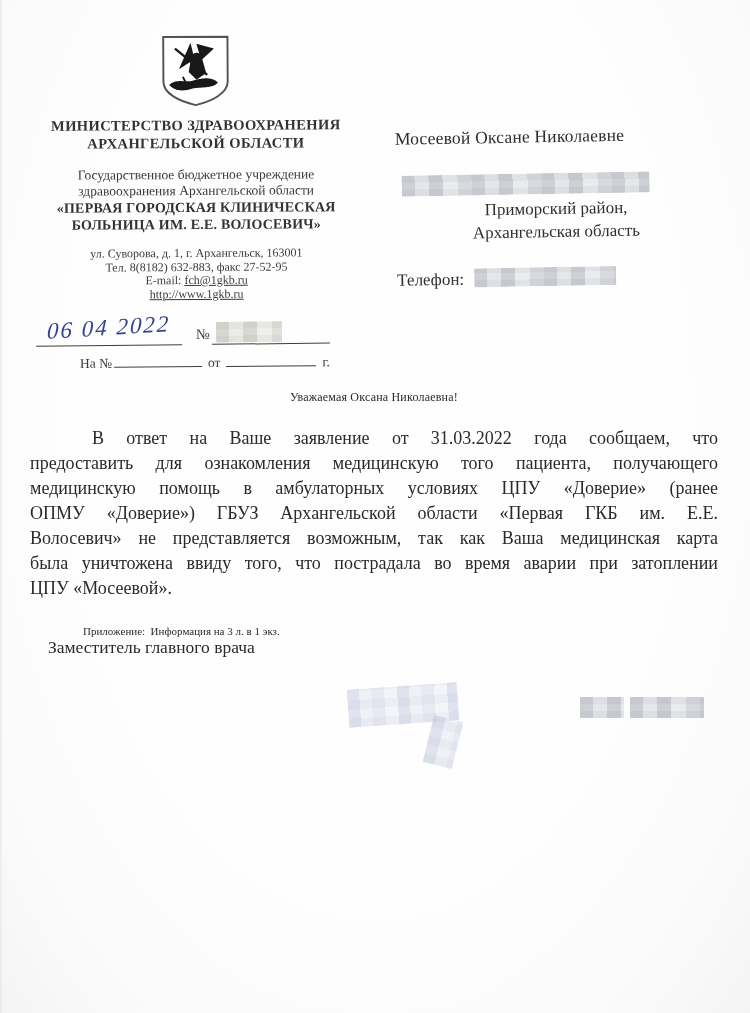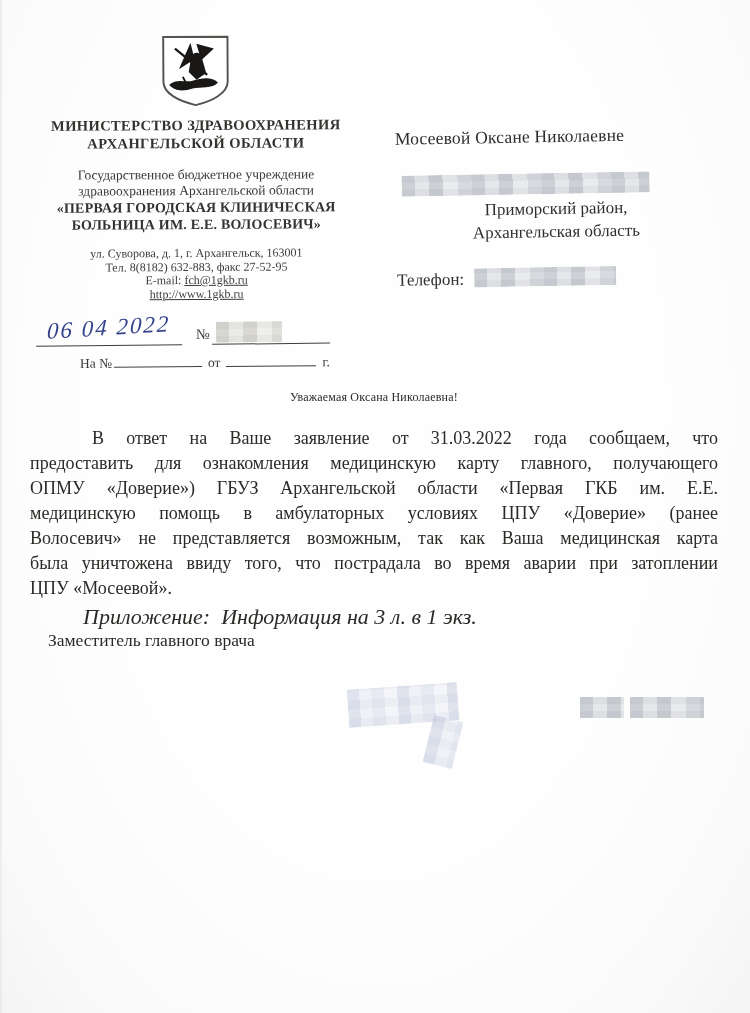--- a/index.html
+++ b/index.html
@@ -106,21 +106,21 @@
   .sig-tail { left:428px; top:718px; width:30px; height:48px; transform:rotate(14deg); }
   .redact-name-1 { position:absolute; left:580px; top:697px; width:44px; height:21px; }
   .redact-name-2 { position:absolute; left:630px; top:697px; width:74px; height:21px; }
 
   
   .body-block { position:absolute; left:30px; top:390px; width:688px; font-size:18px; color:#2b2a27; }
   .salutation { text-align:center; font-size:12px; margin-bottom:21px; letter-spacing:.2px; }
   .jline { text-align:justify; text-align-last:justify; line-height:25px; }
   .jlast { text-align:left;  text-align-last:left;  line-height:25px; }
   .indent { padding-left:62px; }
-  .attachment { margin-top:3px; padding-left:53px; white-space:pre-wrap; font-size:22px;font-style:italic; }
+  .attachment { margin-top:24px; padding-left:53px; white-space:pre-wrap; font-size:11px; }
   .signer-row { padding-left:18px; font-size:17.5px; }
 </style>
 </head>
 <body>
 
 <div class="page">
 
   <div class="letterhead">
     <svg class="coat" width="78" height="74" viewBox="0 0 80 76">
       <path d="M7 3 H73 V49 C73 61 57 69 40 73 C23 69 7 61 7 49 Z" fill="#ffffff" stroke="#55544f" stroke-width="2"></path>
@@ -167,23 +167,23 @@
     </div>
     <div class="phone-row">
       <span>Телефон:</span><span class="redact redact-phone"></span>
     </div>
   </div>
 
   <div class="body-block">
     <div class="salutation">Уважаемая Оксана Николаевна!</div>
     <div>
       <div class="jline indent">В ответ на Ваше заявление от 31.03.2022 года сообщаем, что</div>
-      <div class="jline">предоставить для ознакомления медицинскую карту главного, получающего</div>
+      <div class="jline">предоставить для ознакомления медицинскую того пациента, получающего</div>
+      <div class="jline">медицинскую помощь в амбулаторных условиях ЦПУ «Доверие» (ранее</div>
       <div class="jline">ОПМУ «Доверие») ГБУЗ Архангельской области «Первая ГКБ им. Е.Е.</div>
-      <div class="jline">медицинскую помощь в амбулаторных условиях ЦПУ «Доверие» (ранее</div>
       <div class="jline">Волосевич» не представляется возможным, так как Ваша медицинская карта</div>
       <div class="jline">была уничтожена ввиду того, что пострадала во время аварии при затоплении</div>
     </div>
     <div>
       <div class="jlast">ЦПУ «Мосеевой».</div>
     </div>
     <div class="attachment">Приложение:  Информация на 3 л. в 1 экз.</div>
     <div class="signer-row">Заместитель главного врача</div>
   </div>
 

